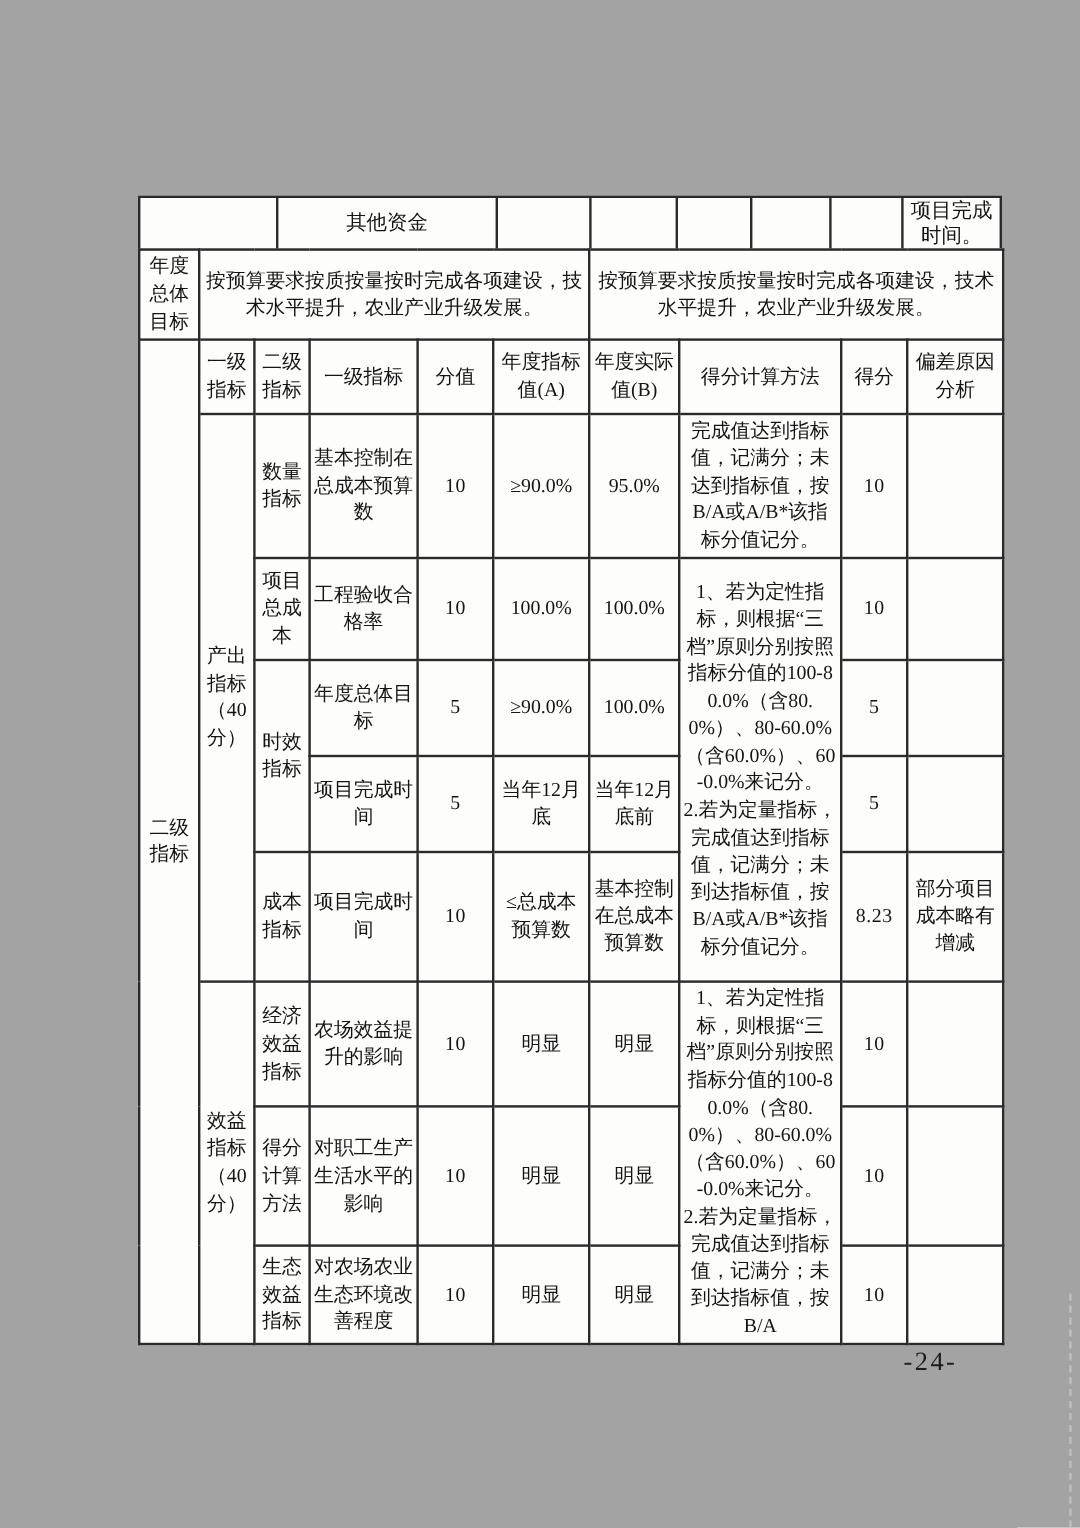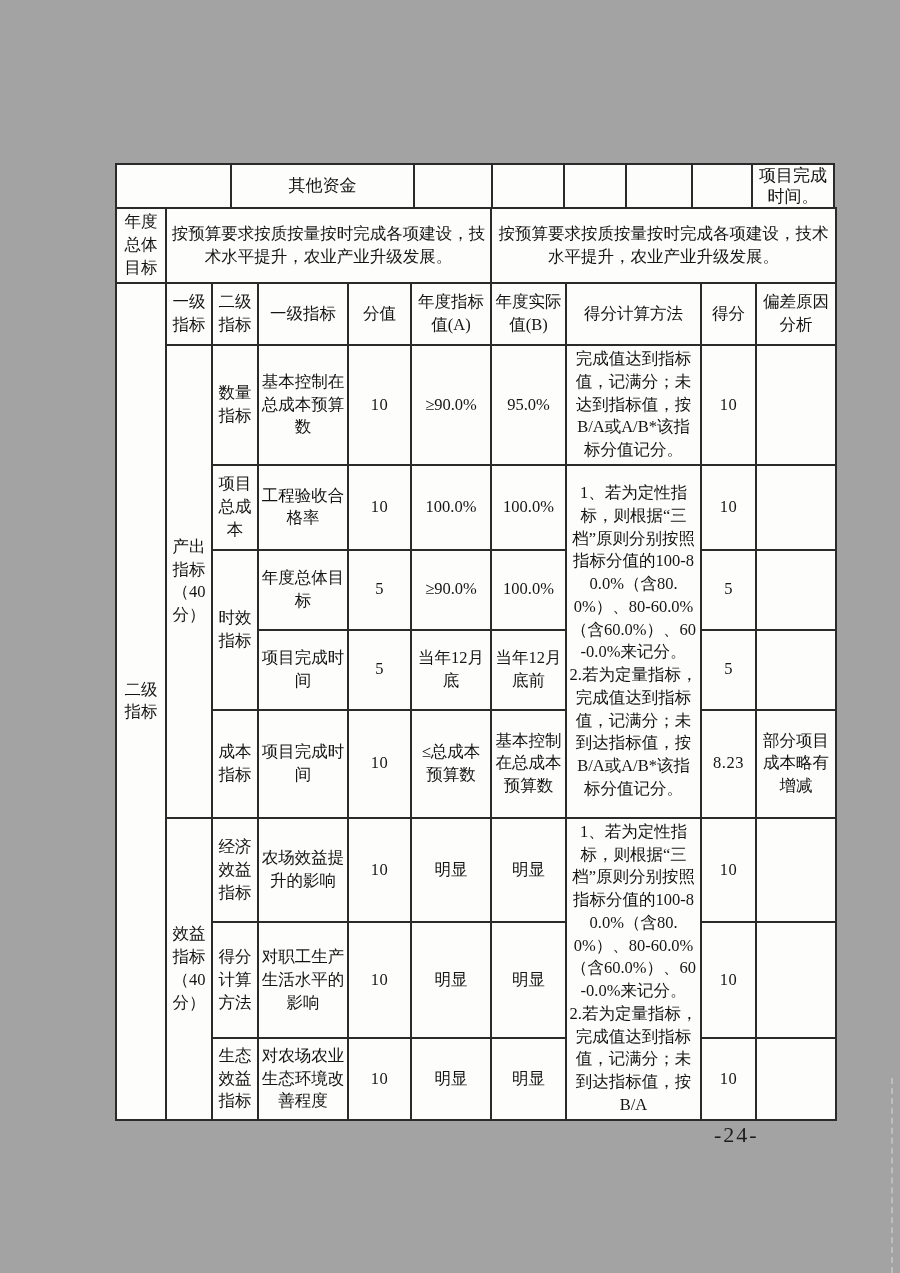--- a/index.html
+++ b/index.html
@@ -62,21 +62,21 @@
     line-height: 1.47;
     padding: 2px 3px;
     white-space: pre-line;
   }
   td.m-center { text-align: center; }
   td.m-left { text-align: left; }
   td.num { font-size: 17px; letter-spacing: 0.5px; }
 
   .pageno {
     position: absolute;
-    left: 714px;
+    left: 753px;
     top: 1122px;
     font-size: 22px;
     letter-spacing: 2px;
     color: #1c1c1c;
   }
   .scan-line {
     position: absolute;
     left: 891px;
     top: 1078px;
     height: 195px;

